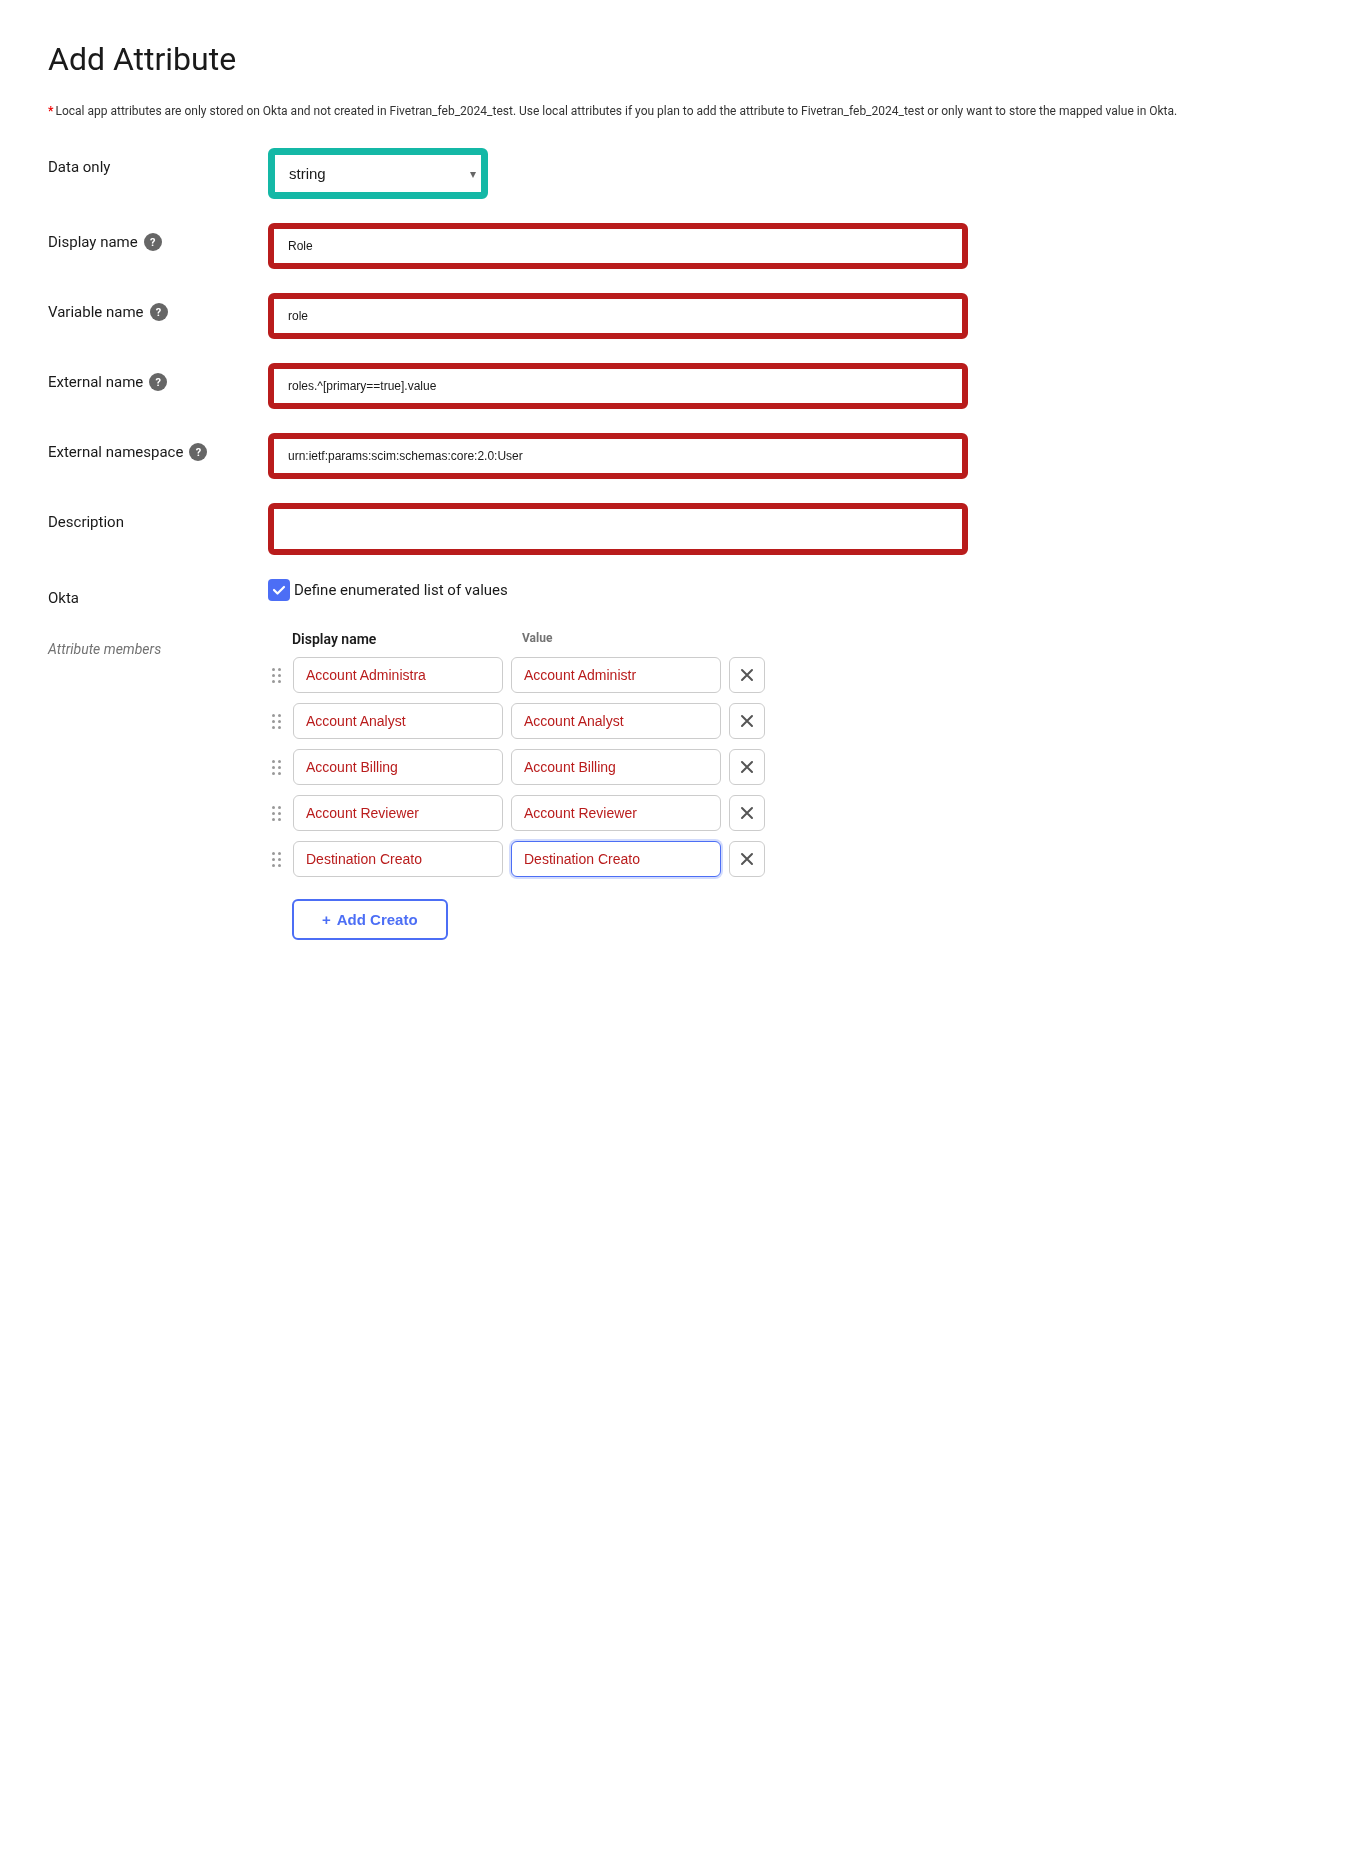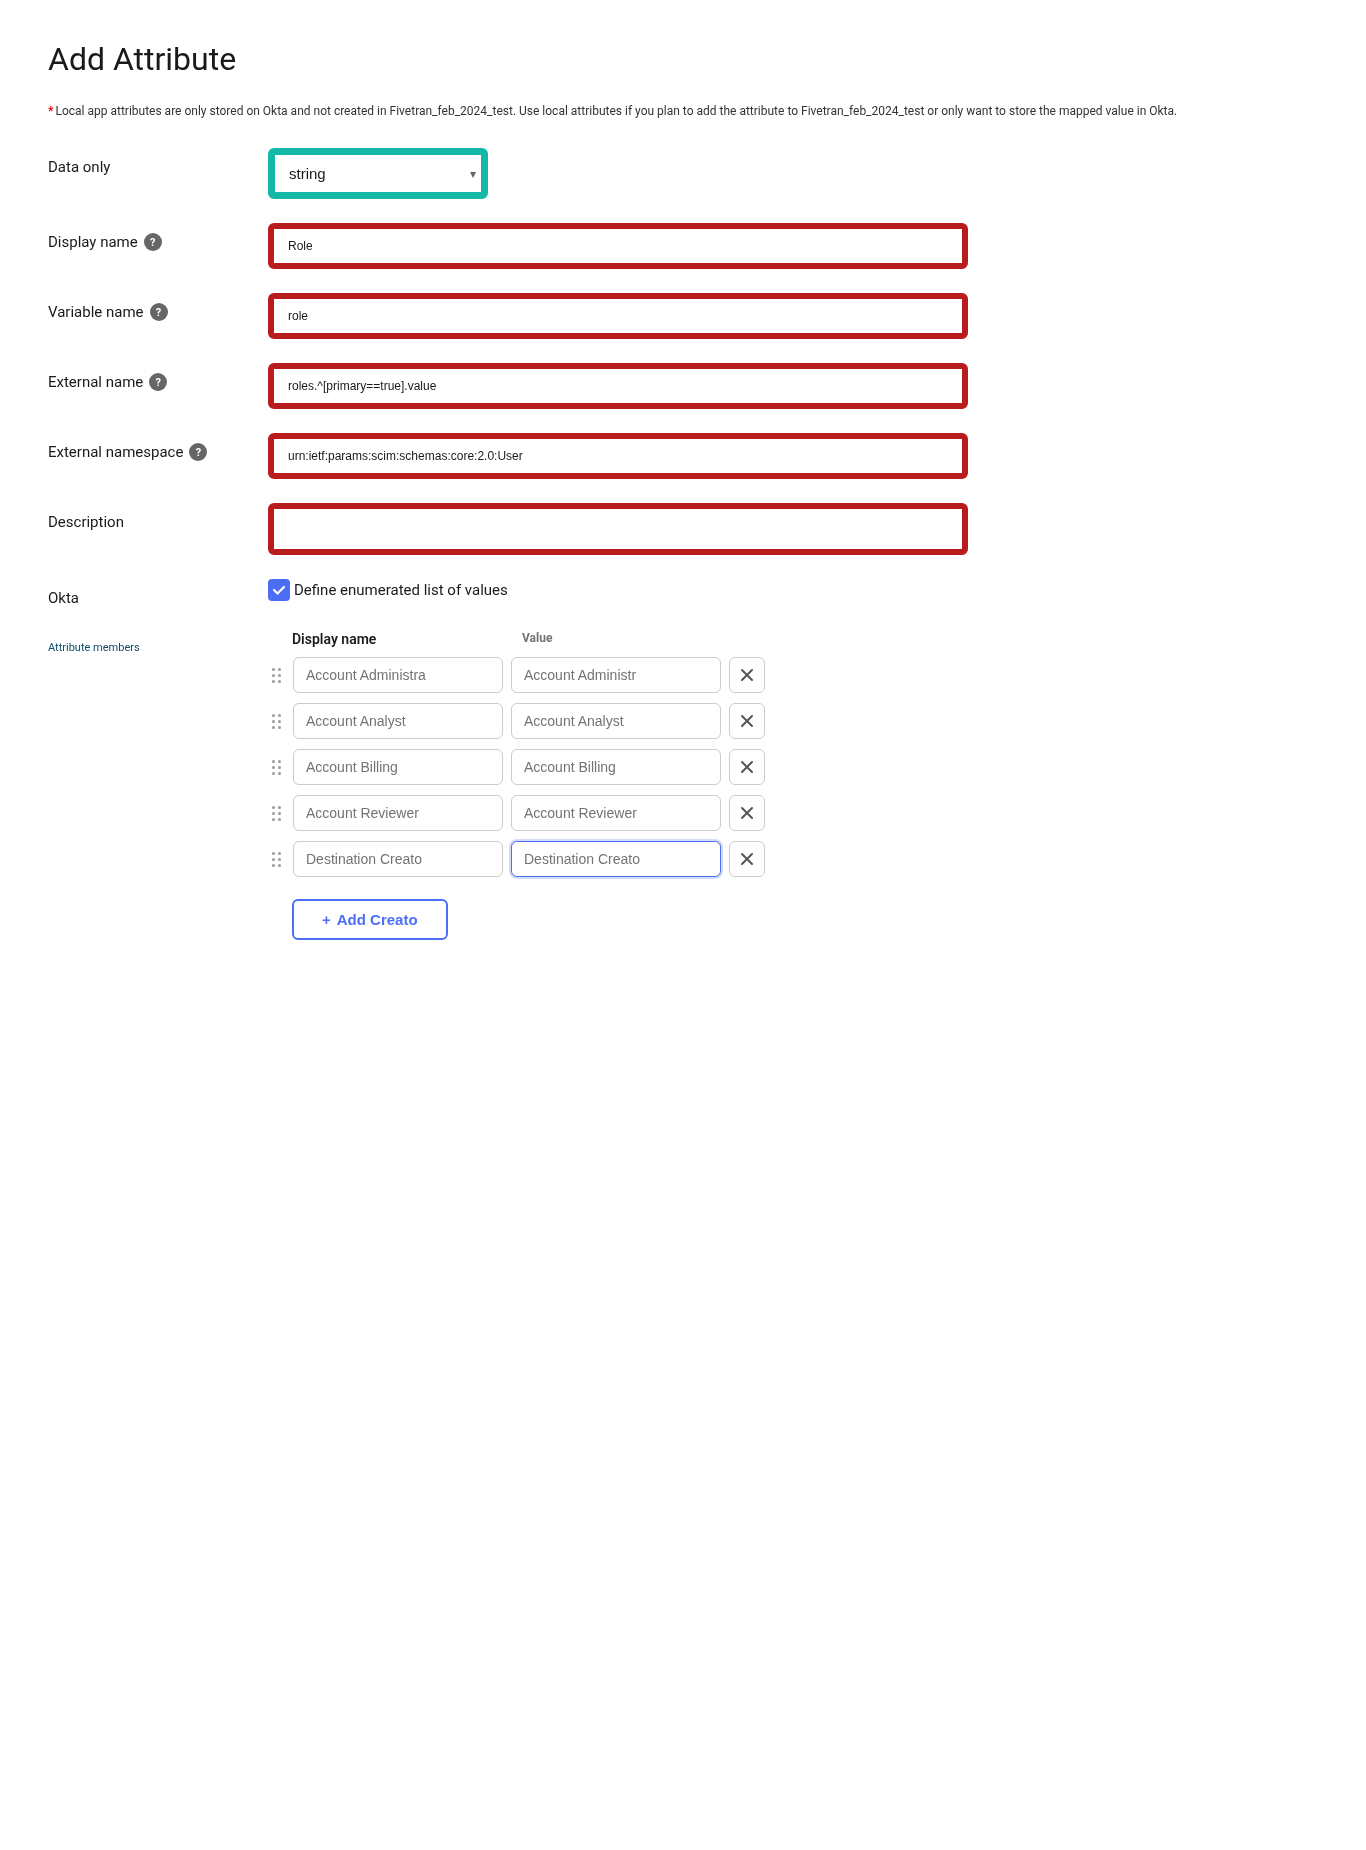--- a/index.html
+++ b/index.html
@@ -119,23 +119,24 @@
       color: #1a1a1a;
     }
     .attribute-members-section {
       display: flex;
       align-items: flex-start;
       margin-bottom: 24px;
     }
     .attr-label {
       width: 220px;
       min-width: 220px;
-      font-size: 11px;
-      color: #0c4a6e;
+      font-size: 14px;
+      color: #737373;
       padding-top: 10px;
+      font-style: italic;
     }
     .attr-members-content {
       flex: 1;
       max-width: 700px;
     }
     .members-header {
       display: flex;
       gap: 0;
       margin-bottom: 10px;
       padding-left: 24px;
@@ -175,21 +176,21 @@
       height: 3px;
       border-radius: 50%;
       background: #999;
     }
     .member-input {
       width: 210px;
       padding: 9px 12px;
       border: 1px solid #ccc;
       border-radius: 6px;
       font-size: 14px;
-      color: #737373;
+      color: #b91c1c;
       outline: none;
     }
     .member-input.active-focus {
       border-color: #4c6ef5;
       box-shadow: 0 0 0 2px rgba(76,110,245,0.25);
     }
     .remove-btn {
       width: 36px;
       height: 36px;
       border: 1px solid #ccc;

